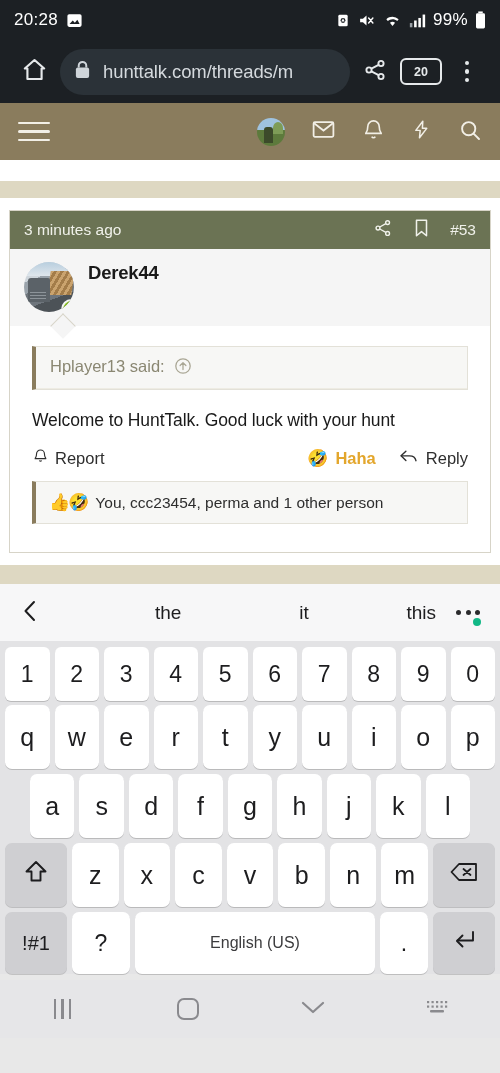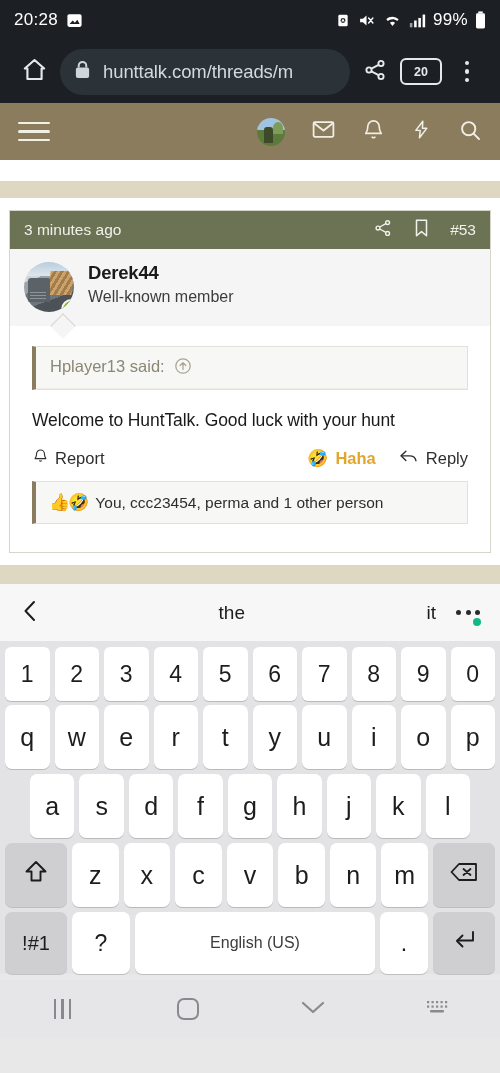--- a/index.html
+++ b/index.html
@@ -365,21 +365,20 @@
           <div class="logs"></div>
           <div class="cab"></div>
           <div class="grille"></div>
           <div class="badge-online">
             <span class="b-head"></span>
               <span class="b-body"></span>
           </div>
         </div>
         <div>
           <div class="uname">Derek44</div>
-          <div class="utitle">Well-known member</div>
         </div>
         <div class="ptr"></div>
       </div>
 
       <div class="post-body">
         <div class="quote">
           <div class="quote-head">
             <span>Hplayer13 said:</span>
             <span>
               <svg width="18" height="18" viewBox="0 0 20 20" fill="none" stroke="#a9a694" stroke-width="1.4">
@@ -442,20 +441,21 @@
     <div class="sg-back">
       <span>
         <svg width="20" height="26" viewBox="0 0 20 26" fill="none" stroke="#1d1d1f" stroke-width="2" stroke-linecap="round" stroke-linejoin="round">
             <path d="M14 4L5.5 13 14 22"></path>
           </svg>
       </span>
     </div>
     <div class="sg-words">
       <span class="sg-word">the</span>
       <span class="sg-word">it</span>
+      <span class="sg-word">this</span>
     </div>
     <div class="sg-more">
       <span class="dots">
           <i></i>
           <i></i>
           <i></i>
         </span>
       <span class="green-dot"></span>
     </div>
   </div>

